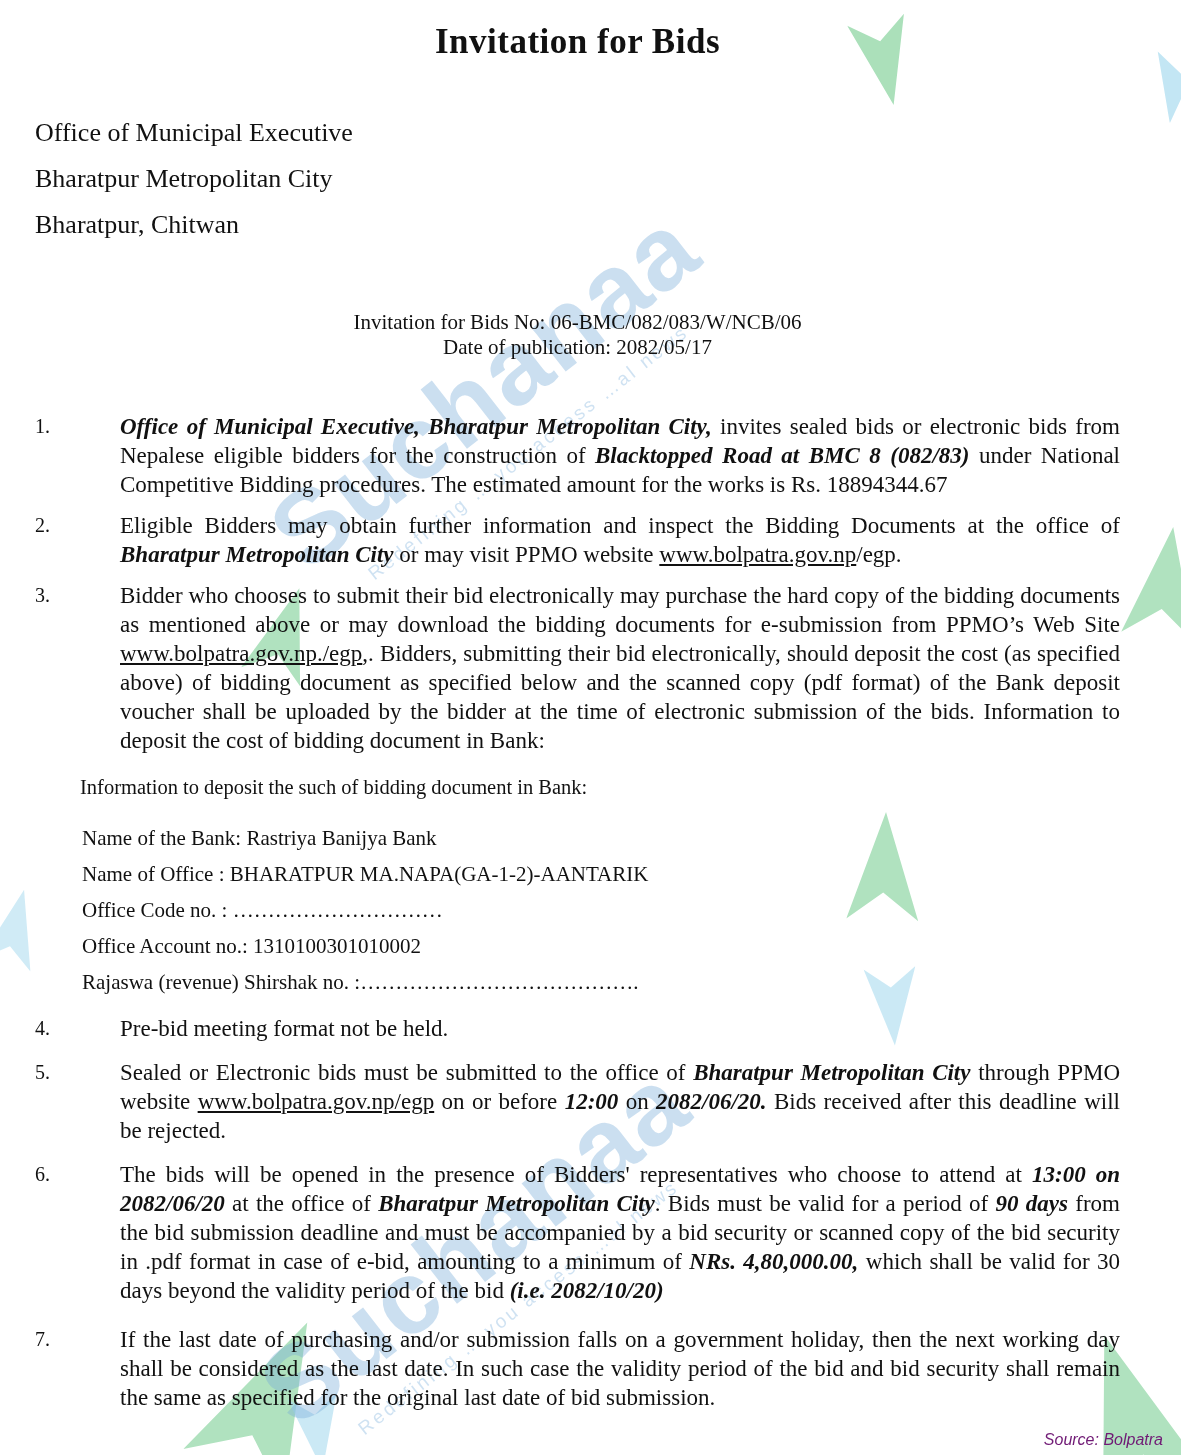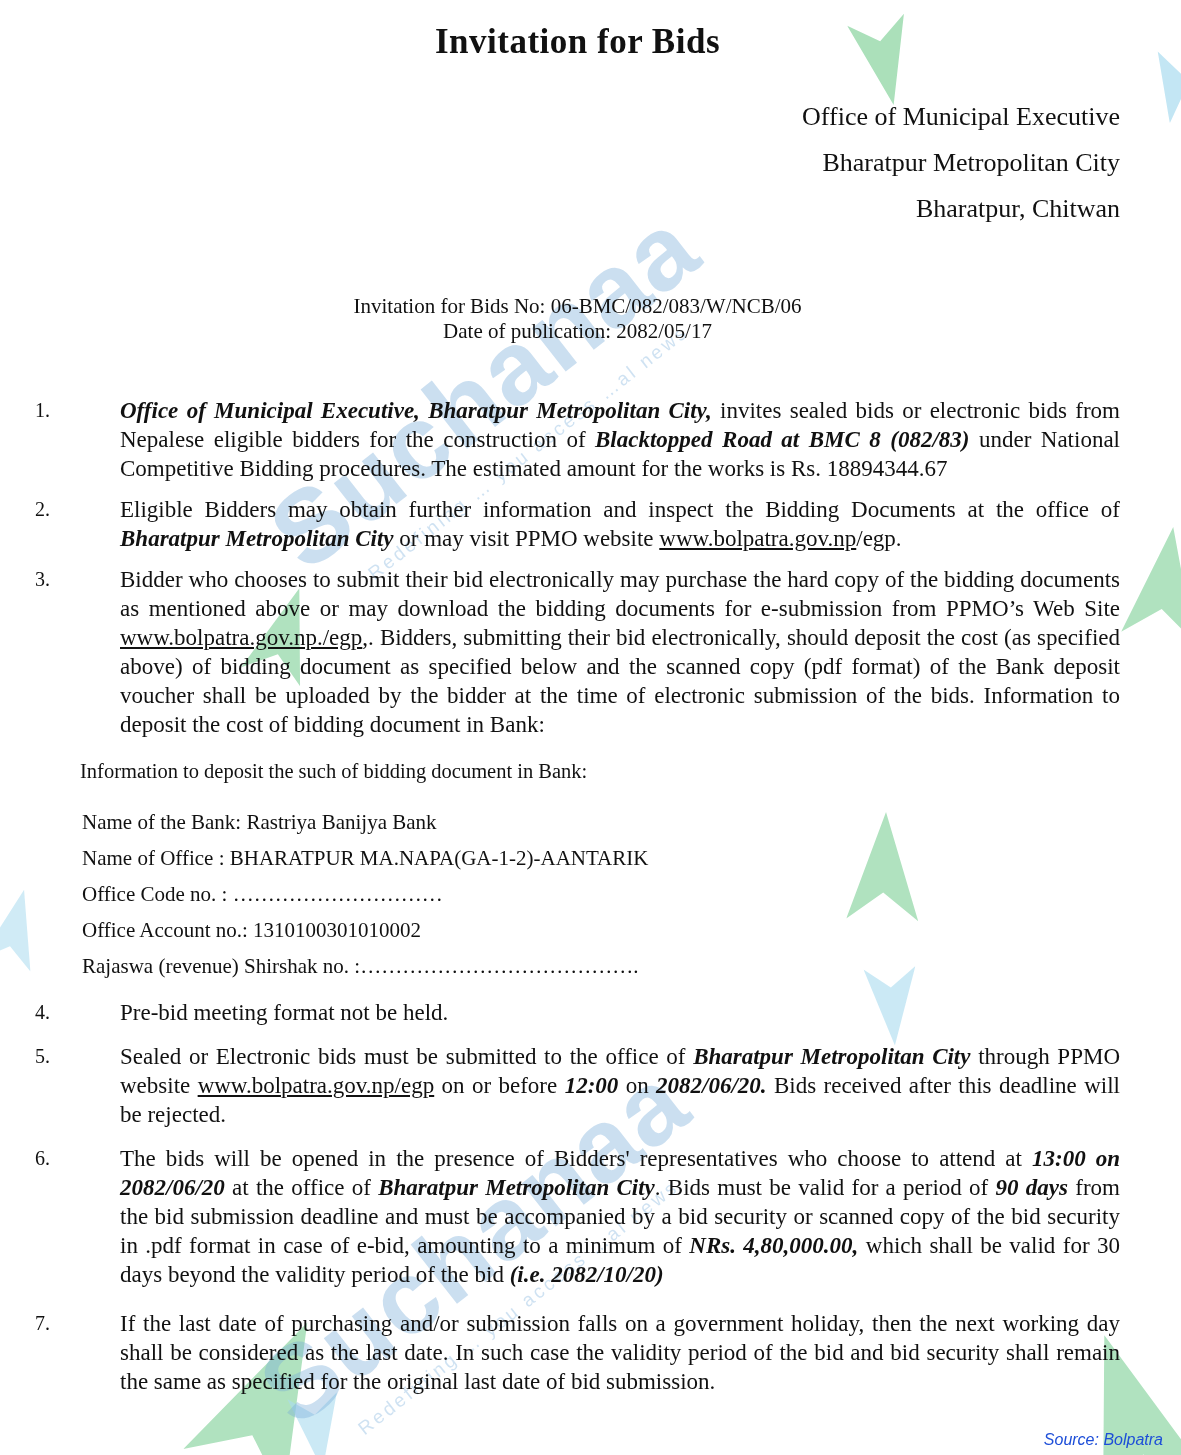--- a/index.html
+++ b/index.html
@@ -43,22 +43,22 @@
     z-index: 1;
     padding: 22px 61px 0 35px; 
   }
   .doc-title {
     text-align: center;
     font-size: 35px;
     font-weight: bold;
     letter-spacing: 0.5px;
   }
   .office-block {
-    margin-top: 32px;
-    text-align: right;
+    margin-top: 48px;
+    text-align: left;
     font-size: 26px;
     line-height: 46px;
   }
   .inv-no {
     margin-top: 62px;
     text-align: center;
     font-size: 21px;
   }
   .pub-date {
     text-align: center;
@@ -94,21 +94,21 @@
     line-height: 36px;
   }
   .source-credit {
     position: absolute;
     right: 18px;
     bottom: 6px;
     z-index: 1;
     font-family: "Liberation Sans", sans-serif;
     font-style: italic;
     font-size: 16px;
-    color: #1d4ed8;
+    color: #701a75;
     text-align: right;
   }
 </style>
 </head>
 <body>
 
 <div class="page">
 
   <div class="deco-layer">
 

